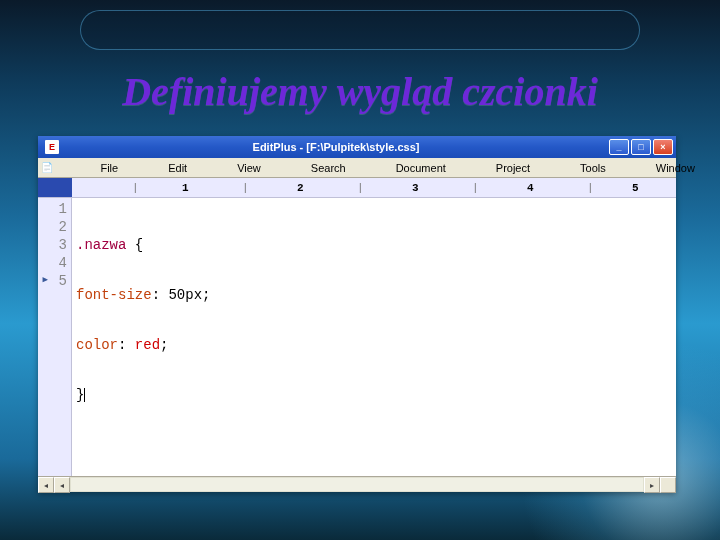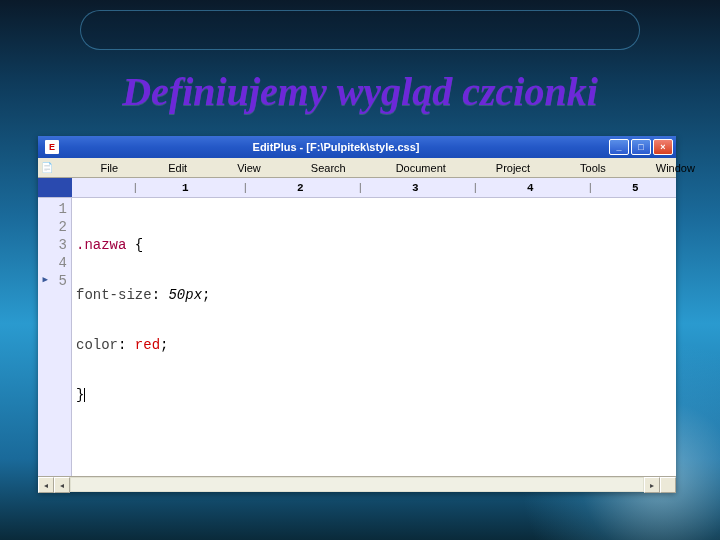--- a/index.html
+++ b/index.html
@@ -140,22 +140,22 @@
   .code {
     flex: 1;
     font-family: 'Courier New', monospace;
     font-size: 14px;
     padding: 6px 0 0 4px;
     color: #000;
     white-space: pre;
   }
   .code .line { height: 18px; line-height: 18px; }
   .c-sel { color: #a00040; }
-  .c-prop { color: #404040; text-align: center; }
-  .c-val { color: #000; font-style: italic; }
+  .c-prop { color: #c2410c; text-align: center; }
+  .c-val { color: #000; }
   .c-red { color: #d00000; }
   .c-brace { color: #000; }
   .cursor {
     display: inline-block; width: 1px; height: 14px;
     background: #000; vertical-align: middle;
   }
   .scrollbars {
     height: 16px;
     background: #ece9d8;
     border-top: 1px solid #aca899;

